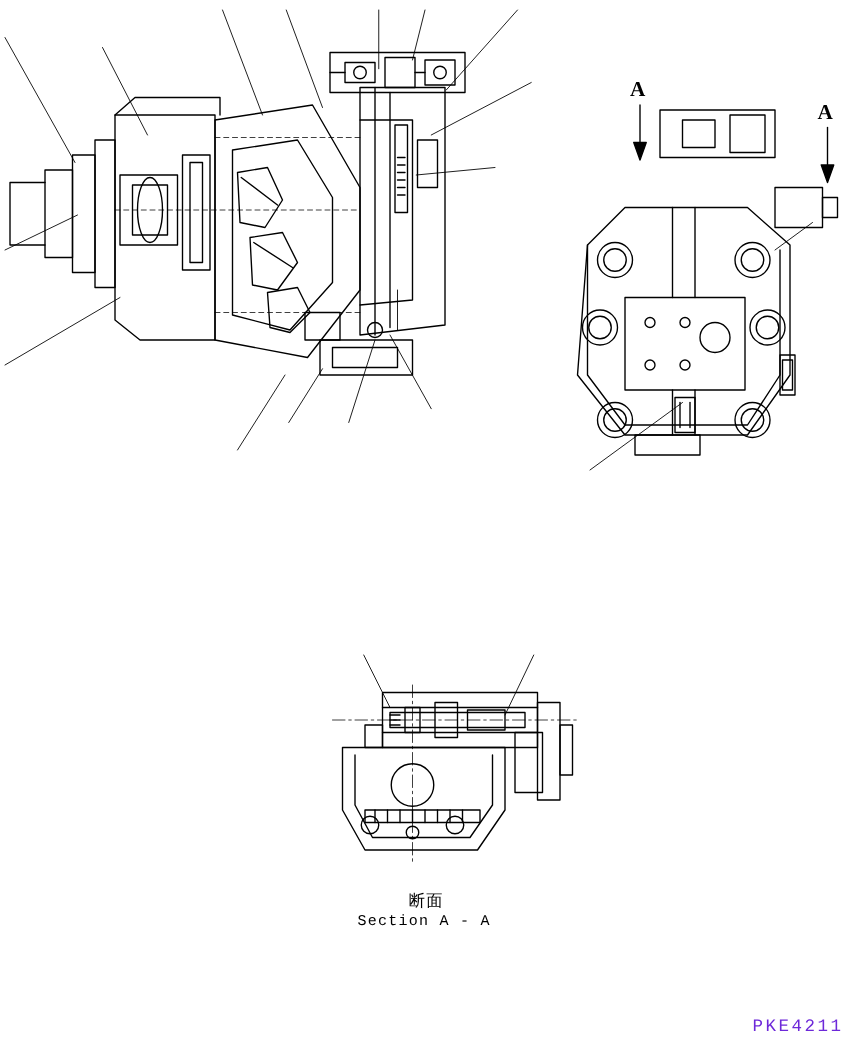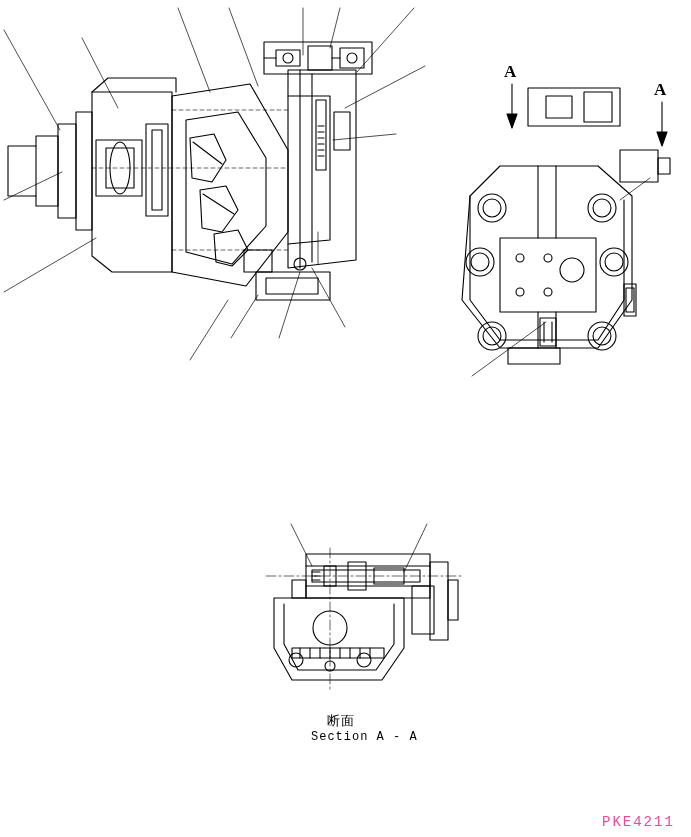--- a/index.html
+++ b/index.html
@@ -50,21 +50,21 @@
     font-family: "Liberation Serif", serif;
     font-size: 17px;
     font-weight: bold;
     color: #000000;
   }
   .drawing-no {
     position: absolute;
     font-family: "Liberation Mono", monospace;
     font-size: 14px;
     letter-spacing: 2px;
-    color: #ec4899;
+    color: #6d28d9;
     text-align: center;
   }
 </style>
 </head>
 <body>
 
 <div id="page">
 
   <svg class="svg-layer" viewBox="0 0 691 837" xmlns="http://www.w3.org/2000/svg">
 
@@ -239,21 +239,21 @@
         <line x1="427" y1="524" x2="404" y2="572"></line>
       </g>
 
     </g>
   </svg>
 
   <div class="secmark" style="left:504px; top:62px;">A</div>
   <div class="secmark" style="left:654px; top:80px;">A</div>
 
   <div class="caption-jp" style="left:303px; top:712px;padding-left:24px;">断面</div>
-  <div class="caption-en" style="left:286px; top:730px;margin-left:25px;">Section A - A</div>
+  <div class="caption-en" style="left:286px; top:730px;">Section A - A</div>
 
   <div class="drawing-no" style="left:602px; top:814px;">PKE4211</div>
 
   <div id="callout-layer">
       <div class="lbl" style="left: 0px; top: 26px;"></div>
       <div class="lbl" style="left: 79px; top: 34px;"></div>
       <div class="lbl" style="left: 175px; top: 2px;"></div>
       <div class="lbl" style="left: 226px; top: 2px;"></div>
       <div class="lbl" style="left: 300px; top: 2px;"></div>
       <div class="lbl" style="left: 337px; top: 2px;"></div>

